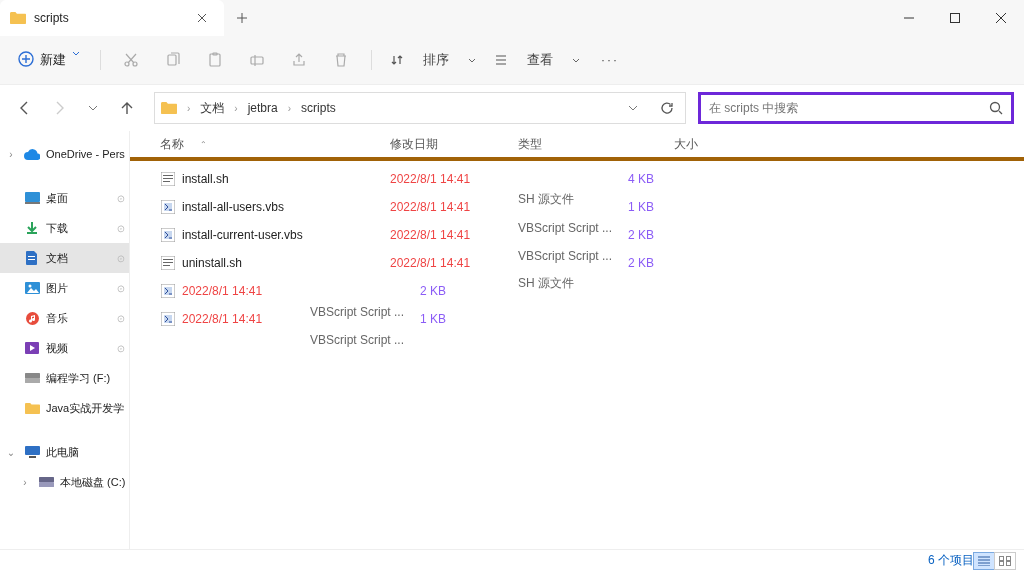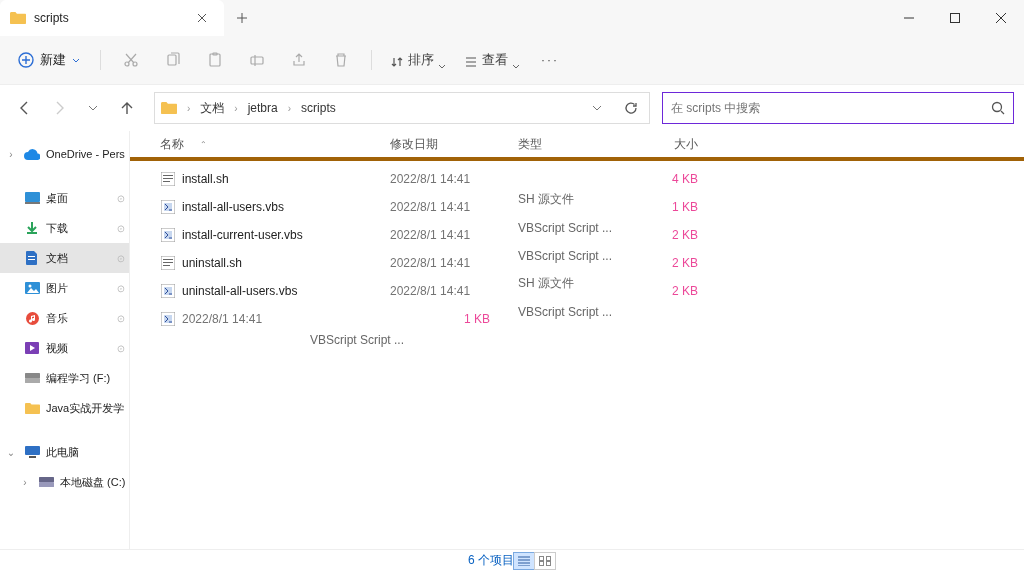--- a/index.html
+++ b/index.html
@@ -11,40 +11,40 @@
   .tab .folder-mini { width: 16px; height: 12px; }
   .tab-title { flex: 1; font-size: 12px; color: #222; }
   .tab-close, .tab-plus { width: 24px; height: 24px; display: flex; align-items: center; justify-content: center; color: #555; cursor: pointer; }
   .tab-plus { width: 36px; height: 36px; }
   .titlebar-spacer { flex: 1; }
   .win-controls { display: flex; height: 36px; }
   .win-btn { width: 46px; height: 36px; display: flex; align-items: center; justify-content: center; color: #333; cursor: pointer; }
 
   
   .toolbar { height: 49px; background: #f7f7f7; display: flex; align-items: center; padding: 0 10px; gap: 6px; border-bottom: 1px solid #eee; }
-  .tb-new { display: flex; align-items: center; gap: 6px; padding: 4px 8px; border-radius: 4px; cursor: pointer; }
+  .tb-new { display: flex; align-items: flex-start; gap: 6px; padding: 4px 8px; border-radius: 4px; cursor: pointer; }
   .tb-new svg { stroke: #2c6ed5; }
   .tb-new-text { color: #222; font-size: 13px; }
   .tb-sep { width: 1px; height: 20px; background: #ddd; margin: 0 6px; }
   .tb-icon { width: 36px; height: 36px; display: flex; align-items: center; justify-content: center; color: #aaa; cursor: pointer; }
-  .tb-drop { display: flex; align-items: flex-end; gap: 4px; padding: 4px 6px; cursor: pointer; color: #444; font-size: 13px; }
+  .tb-drop { display: flex; align-items: center; gap: 19px; padding: 4px 6px; cursor: pointer; color: #444; font-size: 13px; }
   .tb-more { width: 36px; display:flex; align-items:center; justify-content:center; cursor:pointer; color:#444; letter-spacing:2px; }
 
   
   .navrow { height: 46px; display: flex; align-items: center; padding: 4px 10px; gap: 4px; }
   .nav-arrow { width: 30px; height: 30px; display: flex; align-items: center; justify-content: center; cursor: pointer; }
   .nav-arrow.disabled { color: #ccc; }
   .nav-arrow.enabled { color: #555; }
   .addressbar { flex: 1; height: 32px; border: 1px solid #ddd; display: flex; align-items: center; padding: 0 4px; gap: 6px; margin-left: 8px; }
   .addr-icon { width: 20px; height: 20px; display:flex; align-items:center; justify-content:center; }
   .crumb { color: #333; cursor: pointer; padding: 2px 2px; }
   .crumb-sep { color: #999; font-size: 10px; padding: 0 2px; }
   .addr-spacer { flex: 1; }
   .addr-btn { width: 28px; height: 28px; display:flex; align-items:center; justify-content:center; color:#555; cursor:pointer; }
-  .searchbox { width: 352px; height: 32px; border: 1px solid #6d28d9; display: flex; align-items: center; padding: 0 8px; margin-left: 8px; }
+  .searchbox { width: 316px; height: 32px; border: 3px solid #6d28d9; display: flex; align-items: center; padding: 0 8px; margin-left: 8px; }
   .searchbox input { border: none; outline: none; flex: 1; font-size: 12px; color: #333; background: transparent; }
   .search-icon-btn { color: #555; cursor: pointer; }
 
   
   .mainarea { display: flex; height: 418px; }
   .sidebar { width: 130px; border-right: 1px solid #eee; overflow: hidden; padding-top: 8px; position:relative; }
   .side-row { height: 30px; display: flex; align-items: center; padding-left: 4px; gap: 6px; cursor: pointer; white-space: nowrap; overflow: hidden; position:relative; }
   .side-row.selected { background: #e5e5e5; }
   .side-expand { width: 14px; display: flex; justify-content: center; color: #888; font-size: 10px; }
   .side-icon { width: 16px; height: 16px; display:flex; align-items:center; justify-content:center; flex-shrink:0; }
@@ -58,26 +58,26 @@
   .col { overflow:hidden; text-overflow:ellipsis; white-space:nowrap; }
   .col-name { width: 230px; display:flex; align-items:center; gap:16px; }
   .col-date { width: 128px; }
   .col-type { width: 110px; }
   .col-size { width: 70px; text-align:right;}
   .sort-ind { font-size: 8px; color: #888; }
   .file-list { flex: 1; padding-top: 4px; }
   .file-row { height: 28px; display: flex; align-items: center; padding-left: 30px; cursor: pointer; }
   .file-icon { width: 16px; height:16px; margin-right:6px; display:flex; align-items:center; justify-content:center; flex-shrink:0; }
   .file-name { width: 208px; color:#222; }
-  .file-date { width: 128px; color:#737373; }
+  .file-date { width: 128px; color:#ef4444; }
   .file-type { width: 110px; color:#666; overflow:hidden; text-overflow:ellipsis; white-space:nowrap;margin-top:41px; }
-  .file-size { width: 70px; color:#ec4899; text-align:right; }
-
-  
-  .statusbar { height: 22px; border-top: 1px solid #eee; display: flex; align-items: center; padding: 0 8px; justify-content: center; font-size: 12px; }
+  .file-size { width: 70px; color:#8b5cf6; }
+
+  
+  .statusbar { height: 22px; border-top: 1px solid #eee; display: flex; align-items: center; padding: 0 8px; justify-content: flex-end; font-size: 12px; }
   .status-left { color: #0a62c2; }
   .view-toggles { display:flex; gap:0; }
   .view-btn { width: 22px; height: 18px; border: 1px solid #ccc; display:flex; align-items:center; justify-content:center; cursor:pointer; margin-left:-1px; }
   .view-btn.active { background:#cfe4ff; border-color:#7aa9e0;}
 
   
   svg { display:block; }
 </style>
 </head>
 <body>
@@ -438,21 +438,20 @@
           <span class="col file-size">2 KB</span>
         </div>
         <div class="file-row">
           <span class="file-icon">
             <svg width="14" height="14" viewBox="0 0 14 14">
               <rect width="14" height="14" rx="1" fill="#fff" stroke="#999"></rect>
               <path d="M3 3h8v8H3z" fill="#c7d7ef"></path>
               <path d="M4 4l3 3-3 3M8 10h3" stroke="#2e4e9a" stroke-width="1" fill="none"></path>
             </svg>
           </span>
-          <span class="col file-name">uninstall-all-users.vbs</span>
           <span class="col file-date">2022/8/1 14:41</span>
           <span class="col file-type">VBScript Script ...</span>
           <span class="col file-size">2 KB</span>
         </div>
         <div class="file-row">
           <span class="file-icon">
             <svg width="14" height="14" viewBox="0 0 14 14">
               <rect width="14" height="14" rx="1" fill="#fff" stroke="#999"></rect>
               <path d="M3 3h8v8H3z" fill="#c7d7ef"></path>
               <path d="M4 4l3 3-3 3M8 10h3" stroke="#2e4e9a" stroke-width="1" fill="none"></path>

